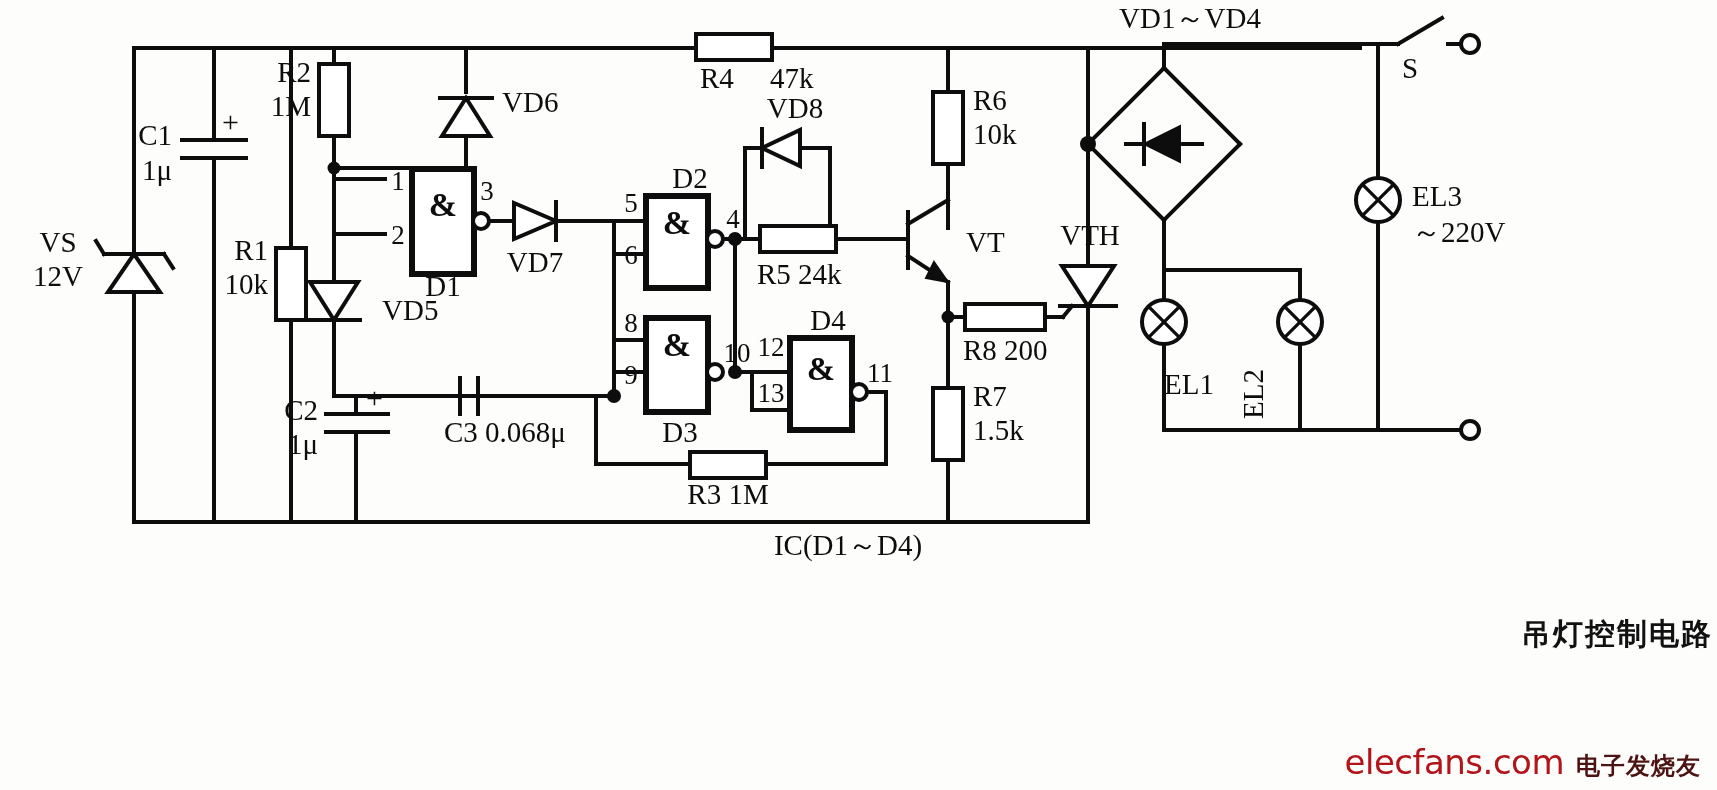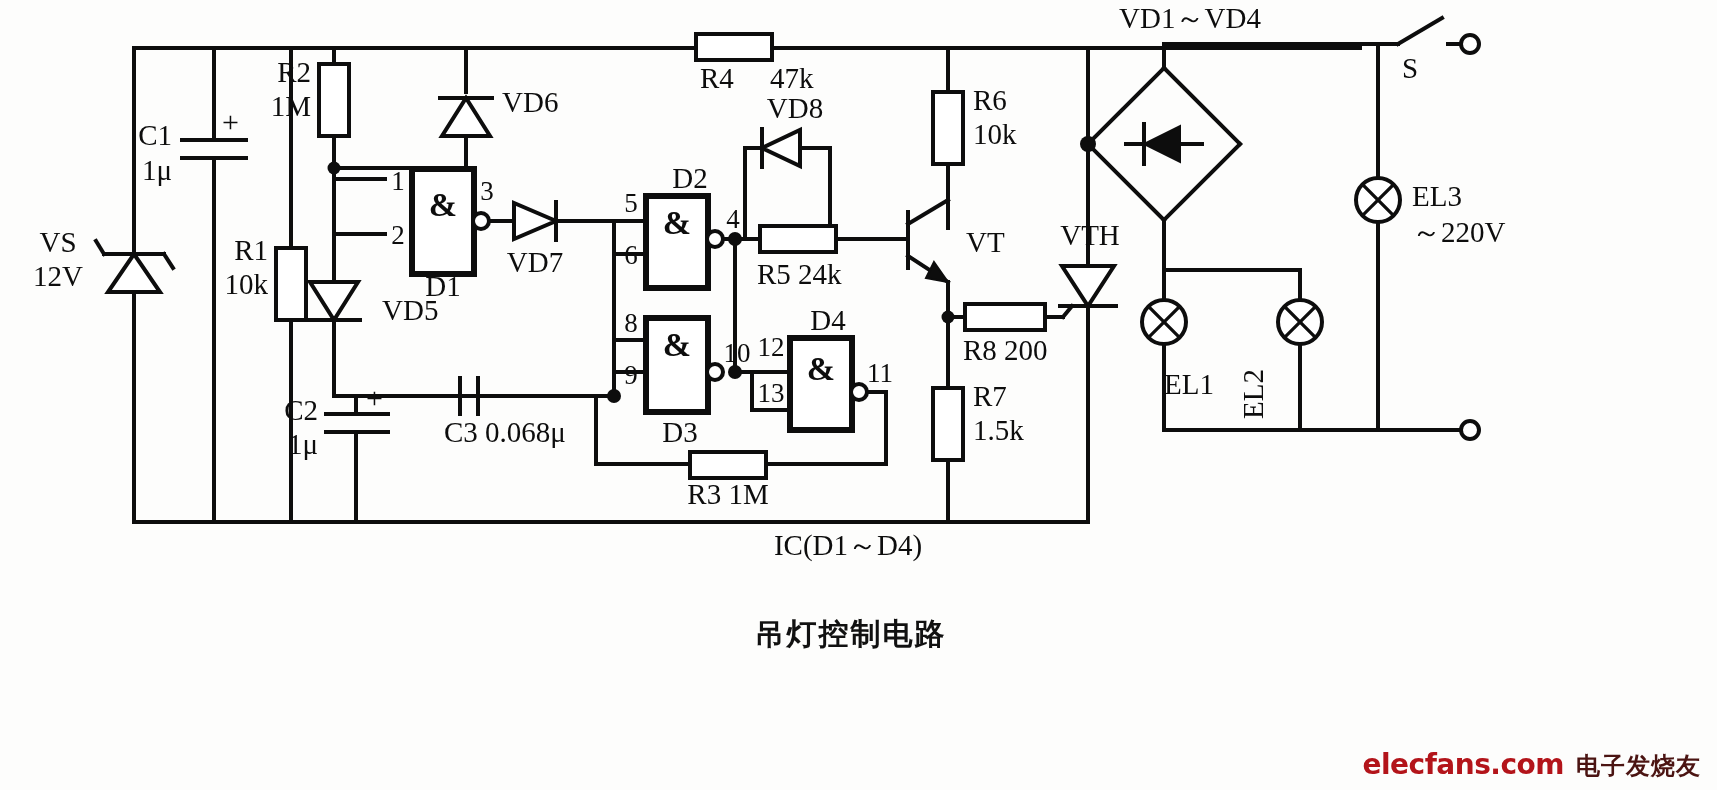--- a/index.html
+++ b/index.html
@@ -90,41 +90,41 @@
     font-weight: bold;
   }
   text.plus {
     font-family: "Liberation Serif", "DejaVu Serif", serif;
     fill: #0d0d0d;
     font-size: 30px;
   }
   .title-cn {
     position: absolute;
     left: 0;
-    right: 16px;
+    right: 4px;
     top: 614px;
-    text-align: center;
+    text-align: right;
     font-family: "DejaVu Sans", sans-serif;
     font-size: 30px;
     font-weight: bold;
     color: #111111;
     letter-spacing: 2px;
   }
   .watermark {
     position: absolute;
     right: 16px;
     bottom: 8px;
     display: flex;
     align-items: baseline;
     gap: 12px;
   }
   .wm-latin {
     font-family: "DejaVu Sans", sans-serif;
-    font-size: 28px;
-    font-weight: bold;
+    font-size: 34px;
+    font-weight: normal;
     color: #b3141a;
     letter-spacing: -0.5px;
   }
   .wm-cn {
     font-family: Liberation Sans, sans-serif;
     font-size: 24px;
     font-weight: bold;
     color: #4b1412;
     letter-spacing: 1px;
   }

